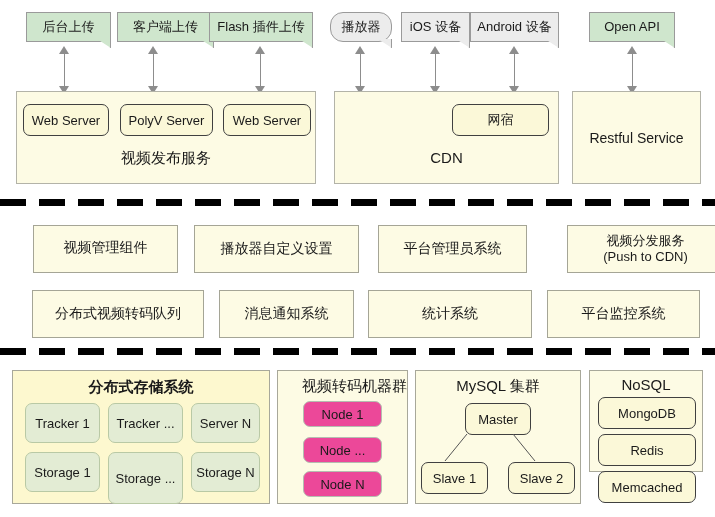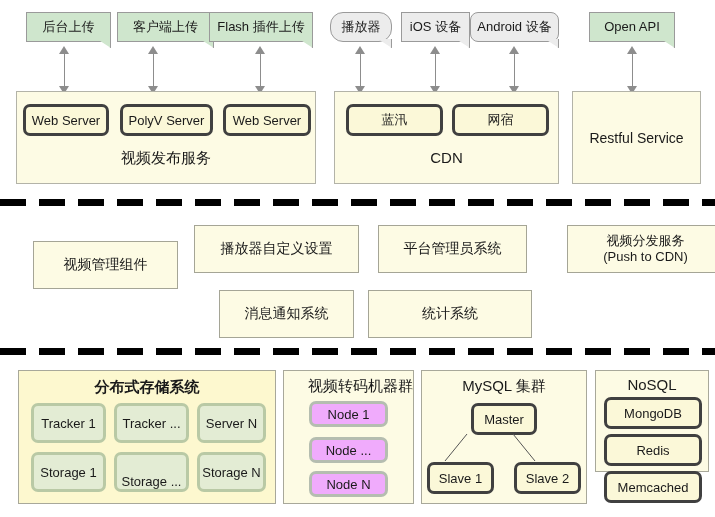--- a/index.html
+++ b/index.html
@@ -60,32 +60,32 @@
     white-space: nowrap;
   }
 
   
   .pill {
     position: absolute;
     box-sizing: border-box;
     display: flex;
     align-items: center;
     justify-content: center;
-    border: 3px solid #404040;
+    border: 1px solid #404040;
     border-radius: 7px;
     background: #fbf8d8;
     font-size: 13px;
     white-space: nowrap;
   }
   .pill.green {
     background: #e3ecd4;
     border-color: #b9c9a5;
   }
   .pill.graygreen {
-    background: #f0abfc;
+    background: #ec4899;
     border-color: #b5bdb0;
   }
 
   
   .flatbox {
     position: absolute;
     box-sizing: border-box;
     display: flex;
     align-items: center;
     justify-content: center;
@@ -138,21 +138,20 @@
     bottom: 0;
     border-top: 8px solid #8d8d8d;
   }
 
   
   .subcontainer {
     position: absolute;
     box-sizing: border-box;
     border: 1px solid #a8a89a;
     background: #fdfbe4;
-    margin-left: 6px;
   }
   .subcontainer.storage { background: #fdf8cf; }
   .subcontainer-title {
     position: absolute;
     left: 0; right: 0;
     text-align: center;
     font-size: 15px;
     white-space: nowrap;
   }
 
@@ -186,21 +185,21 @@
   <div class="note gray" style="left:330px; top:12px; width:62px; height:30px;border-radius:13px;">
     <span>播放器</span>
     <span class="fold"></span>
   </div>
 
   <div class="note gray" style="left:401px; top:12px; width:69px; height:30px;">
     <span>iOS 设备</span>
     <span class="fold"></span>
   </div>
 
-  <div class="note gray" style="left:470px; top:12px; width:89px; height:30px;border-radius:8px;">
+  <div class="note gray" style="left:470px; top:12px; width:89px; height:30px;">
     <span>Android 设备</span>
     <span class="fold"></span>
   </div>
 
   <div class="note" style="left:589px; top:12px; width:86px; height:30px;">
     <span>Open API</span>
     <span class="fold"></span>
   </div>
 
   <div class="arrow" style="left:59px; top:46px; height:48px;">
@@ -246,73 +245,76 @@
     <div class="pill" style="left:103px; top:12px; width:93px; height:32px;">
       <span>PolyV Server</span>
     </div>
     <div class="pill" style="left:206px; top:12px; width:88px; height:32px;">
       <span>Web Server</span>
     </div>
     <div class="container-label" style="top:57px;">视频发布服务</div>
   </div>
 
   <div class="container" style="left:334px; top:91px; width:225px; height:93px;">
-    <div class="pill" style="left:11px; top:12px; width:97px; height:32px;">
-      <span>蓝汛</span>
-    </div>
     <div class="pill" style="left:117px; top:12px; width:97px; height:32px;">
       <span>网宿</span>
     </div>
     <div class="container-label" style="top:57px;">CDN</div>
   </div>
 
   <div class="container" style="left:572px; top:91px; width:129px; height:93px;">
     <div class="container-label" style="top:38px; font-size:14px;">Restful Service</div>
   </div>
 
   <div class="divider" style="top:199px;"></div>
 
-  <div class="flatbox" style="left:33px; top:241px; width:145px; height:48px;">
+  <div class="flatbox" style="left:33px; top:225px; width:145px; height:48px;font-family:Liberation Mono, monospace;">
     <span>视频管理组件</span>
   </div>
   <div class="flatbox" style="left:194px; top:225px; width:165px; height:48px;">
     <span>播放器自定义设置</span>
   </div>
   <div class="flatbox" style="left:378px; top:225px; width:149px; height:48px;">
     <span>平台管理员系统</span>
   </div>
   <div class="flatbox" style="left:543px; top:225px; width:157px; height:48px; font-size:13px;margin-left:24px;">
     <span>视频分发服务
 (Push to CDN)</span>
   </div>
 
+  <div class="flatbox" style="left:32px; top:290px; width:172px; height:48px;">
+    <span>分布式视频转码队列</span>
+  </div>
   <div class="flatbox" style="left:219px; top:290px; width:135px; height:48px;">
     <span>消息通知系统</span>
   </div>
   <div class="flatbox" style="left:368px; top:290px; width:164px; height:48px;">
     <span>统计系统</span>
+  </div>
+  <div class="flatbox" style="left:547px; top:290px; width:153px; height:48px;">
+    <span>平台监控系统</span>
   </div>
 
   <div class="divider" style="top:348px;"></div>
 
   <div class="subcontainer storage" style="left:12px; top:370px; width:258px; height:134px;">
     <div class="subcontainer-title" style="top:7px; font-weight:bold;">分布式存储系统</div>
     <div class="pill green" style="left:12px; top:32px; width:75px; height:40px;">
       <span>Tracker 1</span>
     </div>
     <div class="pill green" style="left:95px; top:32px; width:75px; height:40px;">
       <span>Tracker ...</span>
     </div>
     <div class="pill green" style="left:178px; top:32px; width:69px; height:40px;">
       <span>Server N</span>
     </div>
     <div class="pill green" style="left:12px; top:81px; width:75px; height:40px;">
       <span>Storage 1</span>
     </div>
-    <div class="pill green" style="left:95px; top:81px; width:75px; height:40px;align-items:flex-end;">
+    <div class="pill green" style="left:95px; top:81px; width:75px; height:52px;">
       <span>Storage ...</span>
     </div>
     <div class="pill green" style="left:178px; top:81px; width:69px; height:40px;">
       <span>Storage N</span>
     </div>
   </div>
 
   <div class="subcontainer" style="left:277px; top:370px; width:131px; height:134px;">
     <div class="subcontainer-title" style="top:6px;text-align:right;">视频转码机器群</div>
     <div class="pill graygreen" style="left:25px; top:30px; width:79px; height:26px;">

